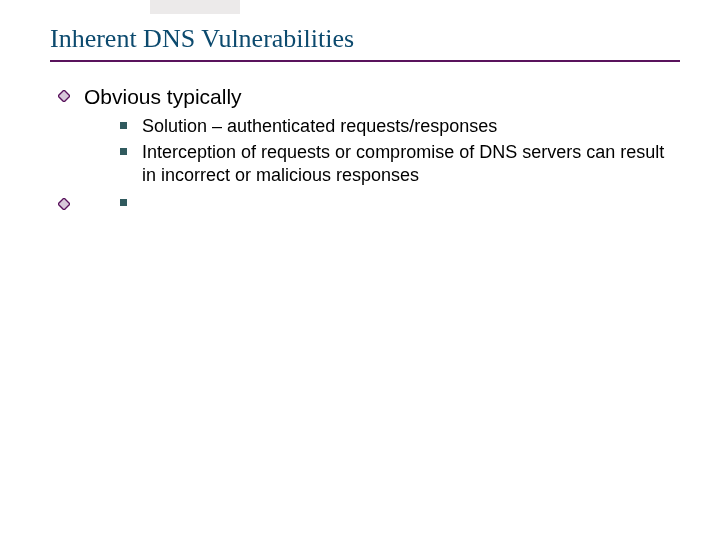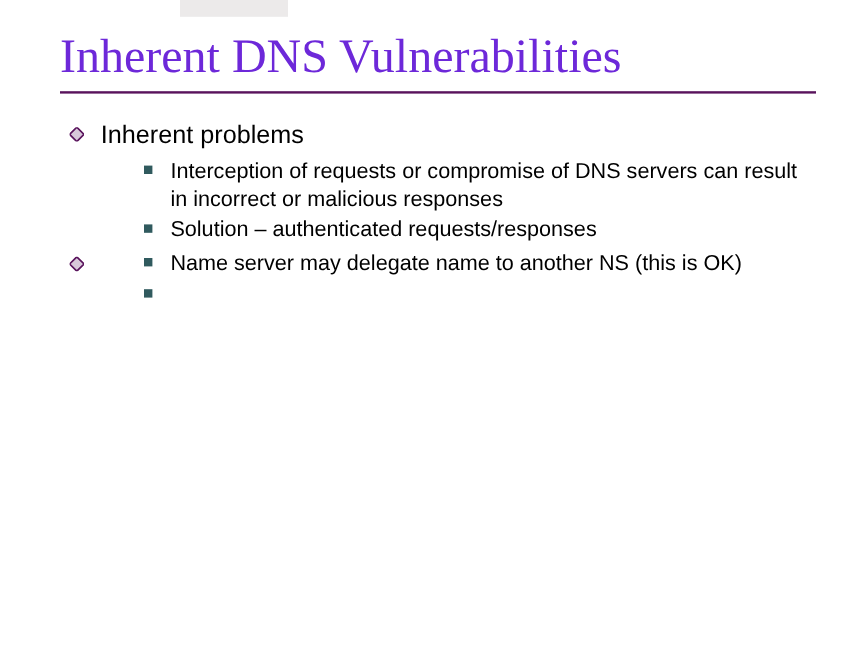--- a/index.html
+++ b/index.html
@@ -16,23 +16,23 @@
     width: 720px;
     height: 540px;
     box-sizing: border-box;
     padding: 24px 40px 0 40px;
   }
   .title-wrap {
     padding-left: 10px;
   }
   .title {
     font-family: "Times New Roman", Times, serif;
-    font-size: 40px;
+    font-size: 26px;
     font-weight: normal;
-    color: #6d28d9;
+    color: #0c4a6e;
     margin: 0;
     line-height: 1.15;
   }
   .title-rule {
     border: none;
     border-top: 2px solid #59135c;
     margin: 6px 0 22px 0;
   }
   .top-tab {
     position: absolute;
@@ -104,45 +104,44 @@
 
   <ul class="level1">
 
 
     <li>
       <span class="bullet diamond-outer">
         <svg viewBox="0 0 12 12" width="12" height="12">
             <polygon points="6,0 12,6 6,12 0,6" fill="#d8c8da" stroke="#59135c" stroke-width="1.4"></polygon>
           </svg>
       </span>
-      <span>Inherent problems</span>
+      <span>Obvious typically</span>
 
       <ul class="level2">
         <li>
           <span class="bullet square-b"></span>
-          <span>Interception of requests or compromise of DNS servers can result in incorrect or malicious responses</span>
+          <span>Solution – authenticated requests/responses</span>
         </li>
         <li>
           <span class="bullet square-b"></span>
-          <span>Solution – authenticated requests/responses</span>
+          <span>Interception of requests or compromise of DNS servers can result in incorrect or malicious responses</span>
         </li>
       </ul>
     </li>
 
     <li>
       <span class="bullet diamond-outer">
         <svg viewBox="0 0 12 12" width="12" height="12">
             <polygon points="6,0 12,6 6,12 0,6" fill="#d8c8da" stroke="#59135c" stroke-width="1.4"></polygon>
           </svg>
       </span>
 
       <ul class="level2">
         <li>
           <span class="bullet square-b"></span>
-          <span>Name server may delegate name to another NS (this is OK)</span>
         </li>
         <li>
           <span class="bullet square-b"></span>
         </li>
       </ul>
     </li>
 
   </ul>
 </div>
 

